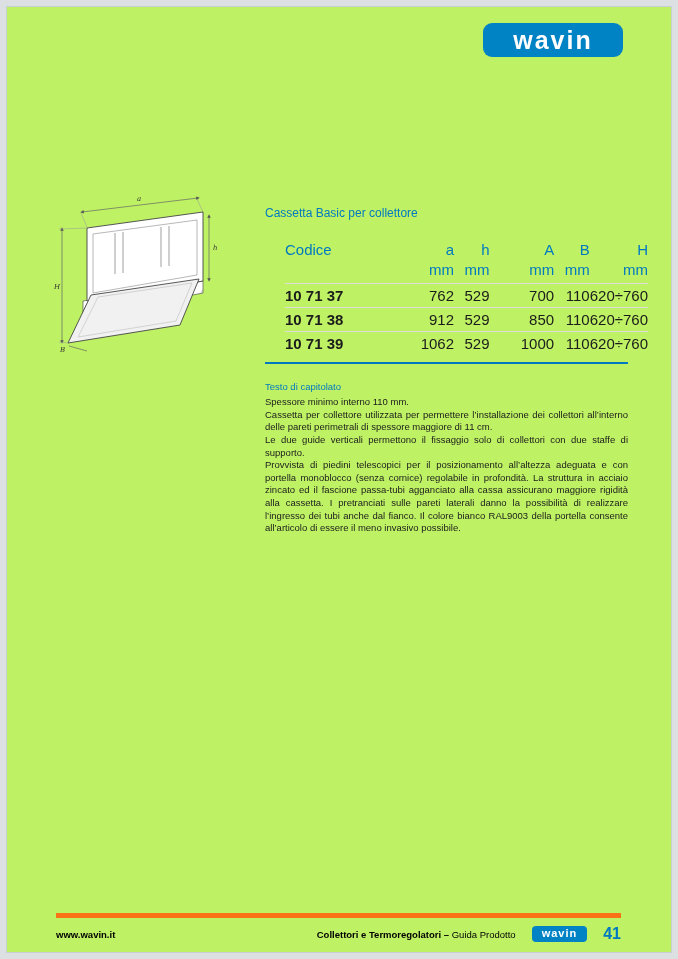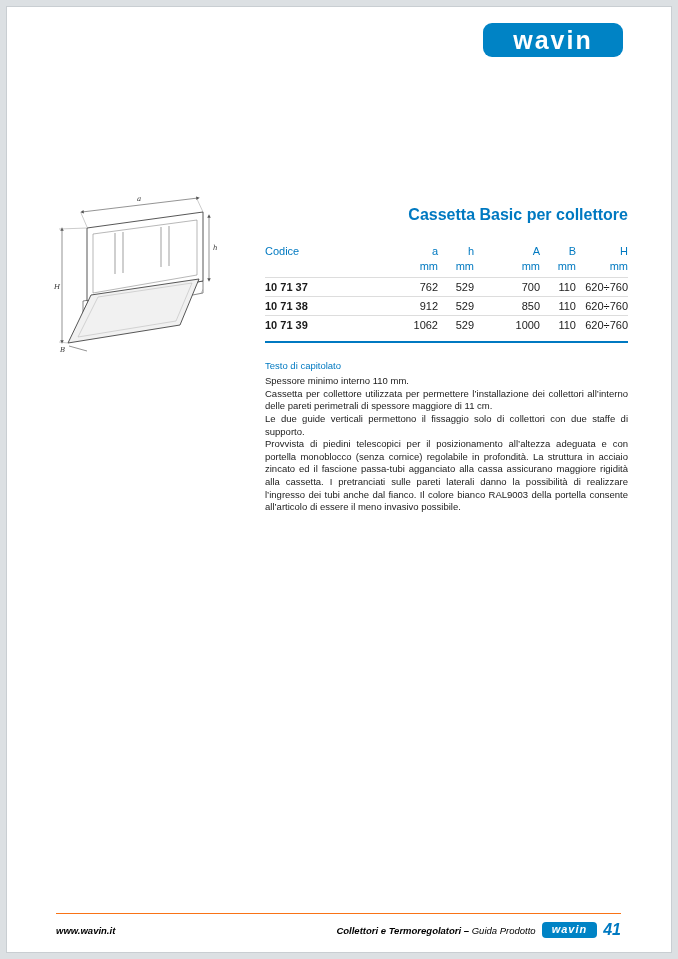--- a/index.html
+++ b/index.html
@@ -7,21 +7,21 @@
   body {
     background:#dce0e3;
     font-family:"Liberation Sans", sans-serif;
     width:678px; height:959px;
     overflow:hidden;
   }
   .page {
     position:relative;
     width:666px; height:947px;
     margin:6px;
-    background:#ffffff;
+    background:#bef264;
     border:1px solid #c9ced2;
   }
   
   .logo {
     position:absolute; top:16px; right:48px;
     width:140px; height:34px;
     background:#0083c5;
     border-radius:9px;
     display:flex; align-items:center; justify-content:center;
     color:#ffffff;
@@ -38,29 +38,29 @@
   .drawing svg { width:100%; height:100%; }
   
   .main-col {
     position:absolute; left:258px; top:199px;
     width:363px;
     font-size:9.5px;
     color:#1b1b1b;
   }
   .title {
     color:#0079c1;
-    font-weight:bold;
-    font-size:16px;
+    font-weight:normal;
+    font-size:12px;
     margin:0 0 18px 0;
-    text-align:right;
   }
   table {
     width:100%;
     border-collapse:collapse;
-    font-size:11px;
+    font-size:15px;
+    margin-left:20px;
   }
   th, td { padding:3px 0; text-align:right; font-weight:normal; }
   th.code, td.code { text-align:left; }
   thead th { color:#0079c1; }
   thead tr.units th { padding-top:0; padding-bottom:5px; }
   tbody tr { border-top:1px solid #dddddd; }
   tbody td.code { font-weight:bold; }
   .blue-rule {
     height:2px;
     background:#0079c1;
@@ -74,28 +74,27 @@
   }
   .section p {
     margin:0;
     line-height:1.33;
     text-align:justify;
   }
   
   .footer {
     position:absolute;
     left:49px; right:50px; top:906px;
-    border-top:1px solid #f97316;
+    border-top:5px solid #f97316;
     padding-top:7px;
     display:flex; align-items:center; justify-content:space-between;
     font-size:9.5px;
-    font-style:italic;
   }
   .footer-url { font-weight:bold; color:#000; text-decoration:none; }
-  .footer-right { display:flex; align-items:center; gap:6px; }
+  .footer-right { display:flex; align-items:center; gap:16px; }
   .footer-doc .bold { font-weight:bold; }
   .logo-small {
     background:#0083c5;
     color:#fff;
     border-radius:4px;
     font-weight:bold;
     font-size:11px;
     letter-spacing:1px;
     padding:2px 10px 3px 10px;
     line-height:1;

